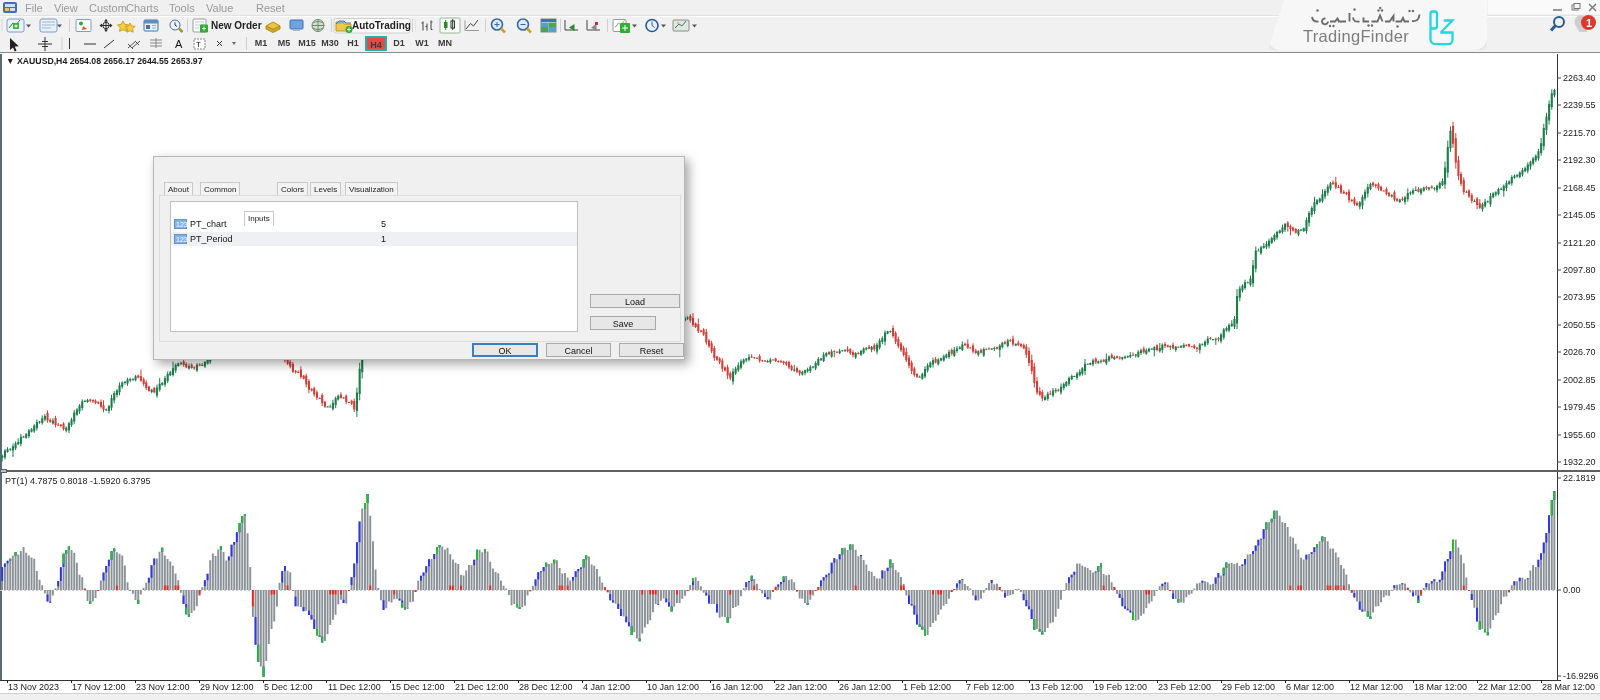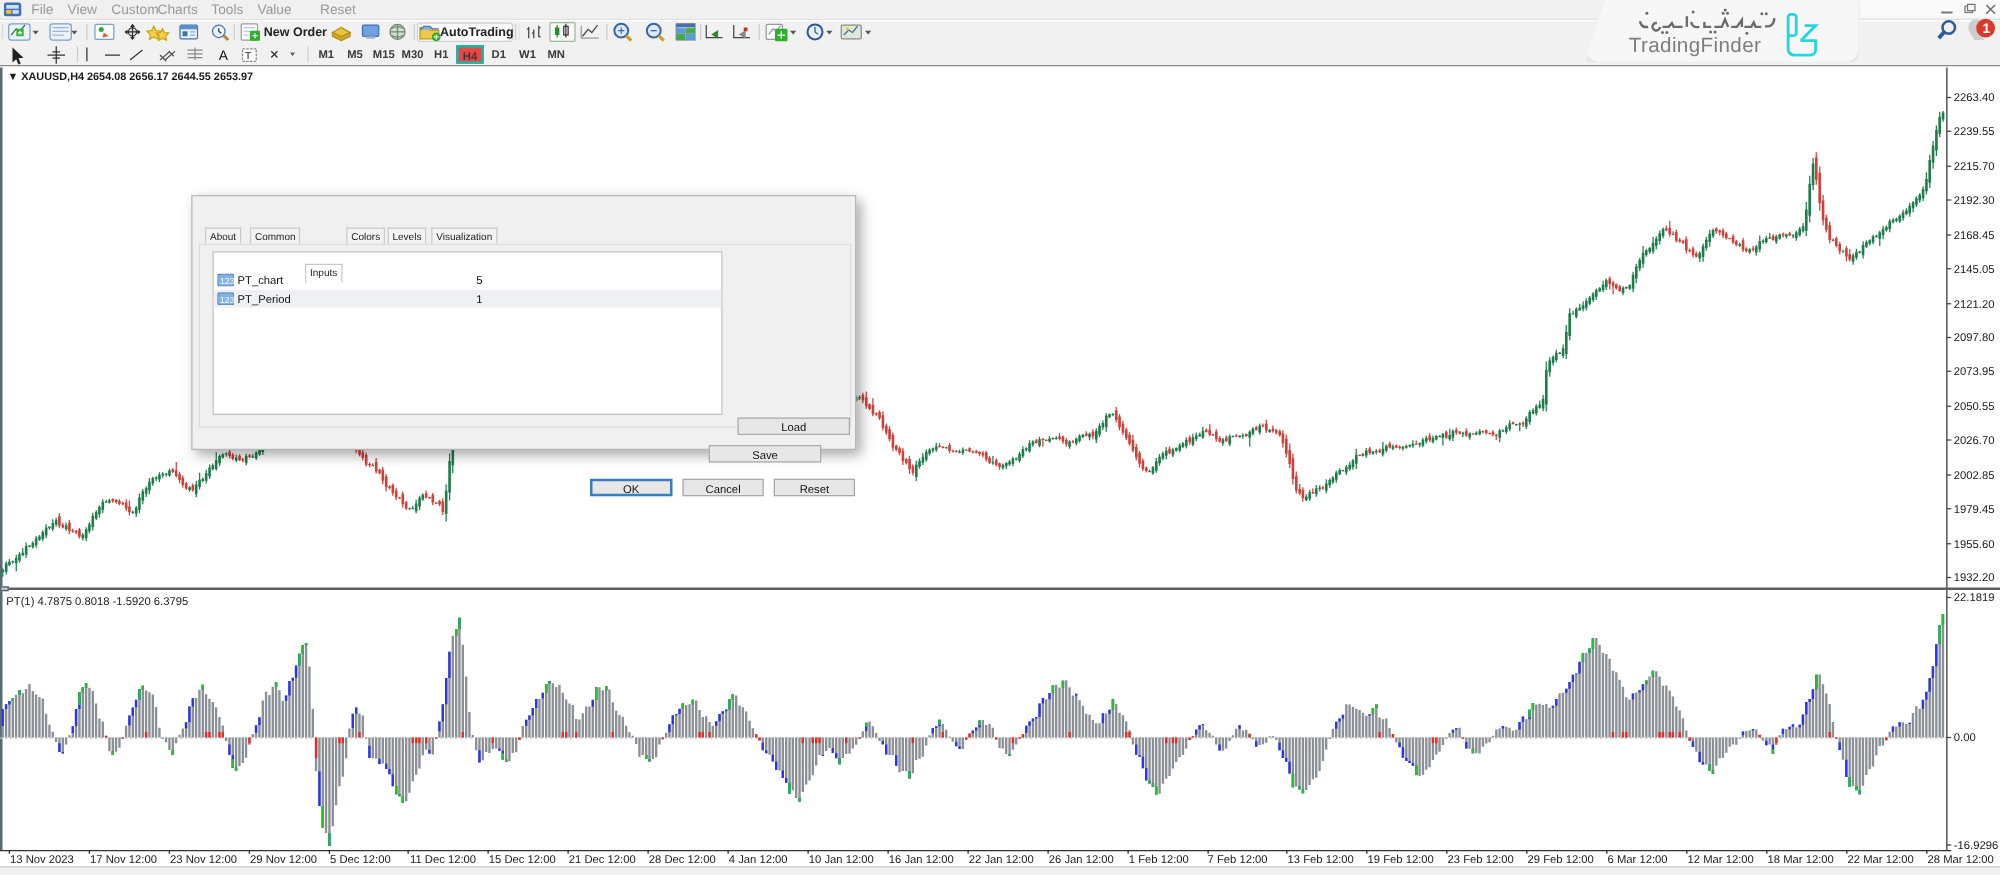--- a/index.html
+++ b/index.html
@@ -15,21 +15,21 @@
 .splitbox { position:absolute; left:0; top:469px; width:7px; height:4px; background:#b8c4cc; border:1px solid #55616a; }
 .statusbar { position:absolute; left:0; top:693px; width:1600px; height:7px; background:#f0f0f0; border-top:1px solid #d0d0d0; }
 .dlg { position:absolute; left:153px; top:156px; width:532px; height:204px; background:#f0f0f0; border:1px solid #b6b6b6; box-shadow:4px 4px 10px rgba(0,0,0,0.35); }
 .dlg-title { position:absolute; left:0; top:0; width:100%; height:24px; background:#f8f8f8; }
 .dlg-title span { position:absolute; left:10px; top:6px; font-size:10px; font-weight:bold; color:#111; }
 .tabs { position:absolute; left:6px; top:25px; height:14px; }
 .tab { position:absolute; top:0; font-size:8px; color:#222; background:#f3f3f3; border:1px solid #c9c9c9; border-bottom:none; height:13px; padding:2px 3px 0 3px; }
 .tab.sel { background:#fff; height:15px; top:-2px; z-index:3;margin-top:31px; }
 .tabpage { position:absolute; left:5px; top:38px; width:522px; height:147px; border:1px solid #dcdcdc; background:#f0f0f0; }
 .grid { position:absolute; left:10px; top:5px; width:408px; height:131px; background:#fff; border:1px solid #c0c0c0; font-size:9px; color:#111; }
-.btn { position:absolute; background:#e7e7e7; border:1px solid #a9a9a9; font-size:9px; color:#111; text-align:center; padding-top:2px; height:14px;margin-top:40px; }
+.btn { position:absolute; background:#e7e7e7; border:1px solid #a9a9a9; font-size:9px; color:#111; text-align:center; padding-top:2px; height:14px; }
 .wm { position:absolute; left:1268px; top:0; width:219px; height:50px; background:#f7f7f7; border-radius:0 0 12px 12px; box-shadow:0 1px 4px rgba(0,0,0,0.10); }
 </style></head><body>
 
 <div class="menubar">
  <svg width="15" height="13" style="position:absolute;left:3px;top:1px">
   <rect x="0" y="1" width="14" height="11" rx="2" fill="#3f6fb5"></rect>
       <rect x="2" y="3" width="10" height="3" fill="#cfe0f2"></rect>
       <rect x="2" y="7" width="4" height="3" fill="#f4c430"></rect>
       <rect x="7" y="7" width="5" height="3" fill="#cfe0f2"></rect>
  </svg>
@@ -300,21 +300,21 @@
    <div style="position:absolute;left:0;top:30px;width:100%;height:14px;background:#eef0f4">
      <svg width="13" height="10" style="position:absolute;left:3px;top:2px">
             <rect width="13" height="10" rx="2" fill="#7fb2e5" stroke="#4a7ab0"></rect>
             <text x="2" y="8" font-size="7" fill="#fff">123</text>
           </svg>
      <span style="position:absolute;left:19px;top:2px">PT_Period</span>
      <span style="position:absolute;left:210px;top:2px">1</span>
    </div>
   </div>
   <div class="btn" style="left:430px;top:98px;width:90px">Load</div>
-  <div class="btn" style="left:407px;top:120px;width:90px">Save</div>
+  <div class="btn" style="left:430px;top:120px;width:66px">Save</div>
  </div>
  <div class="btn" style="left:318px;top:186px;width:66px;border:2px solid #3a7ebf;padding-top:1px">OK</div>
  <div class="btn" style="left:392px;top:186px;width:65px">Cancel</div>
  <div class="btn" style="left:465px;top:186px;width:65px">Reset</div>
 </div>
 
 <div class="wm" style="clip-path:polygon(16px 0,100% 0,100% 100%,0 100%)"></div>
 <svg width="340" height="56" style="position:absolute;left:1260px;top:0">
   <g stroke="#22d6e2" stroke-width="2.3" fill="none" stroke-linejoin="miter">
    <rect x="170.5" y="11.5" width="6.5" height="17" rx="2.2"></rect>

